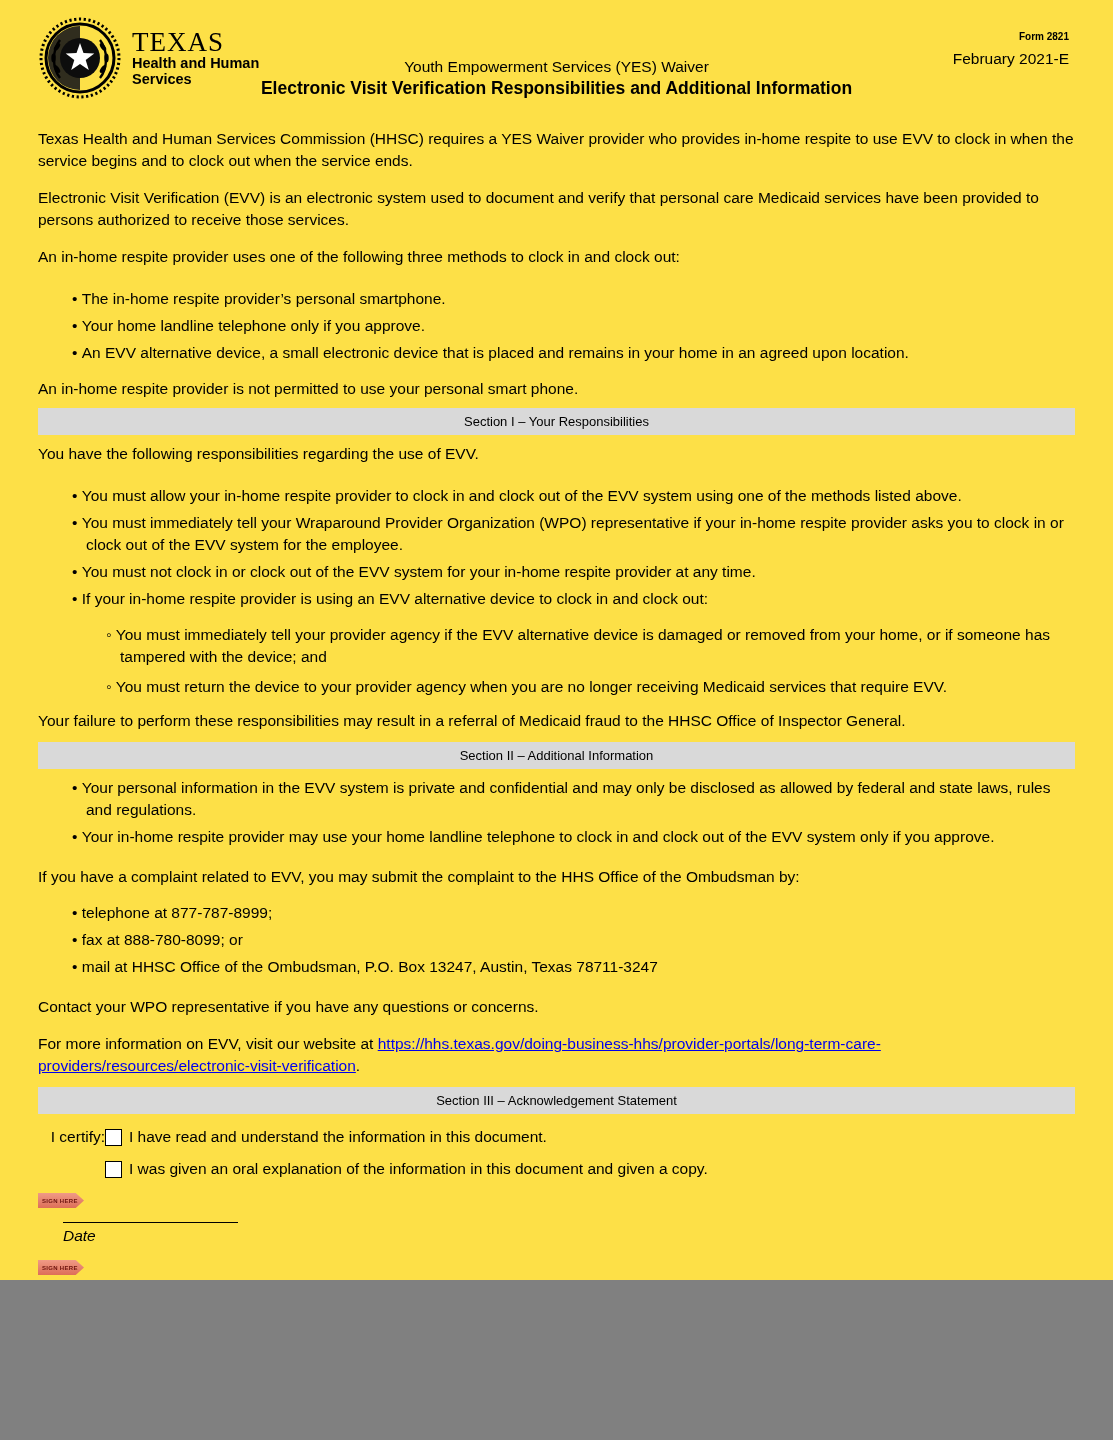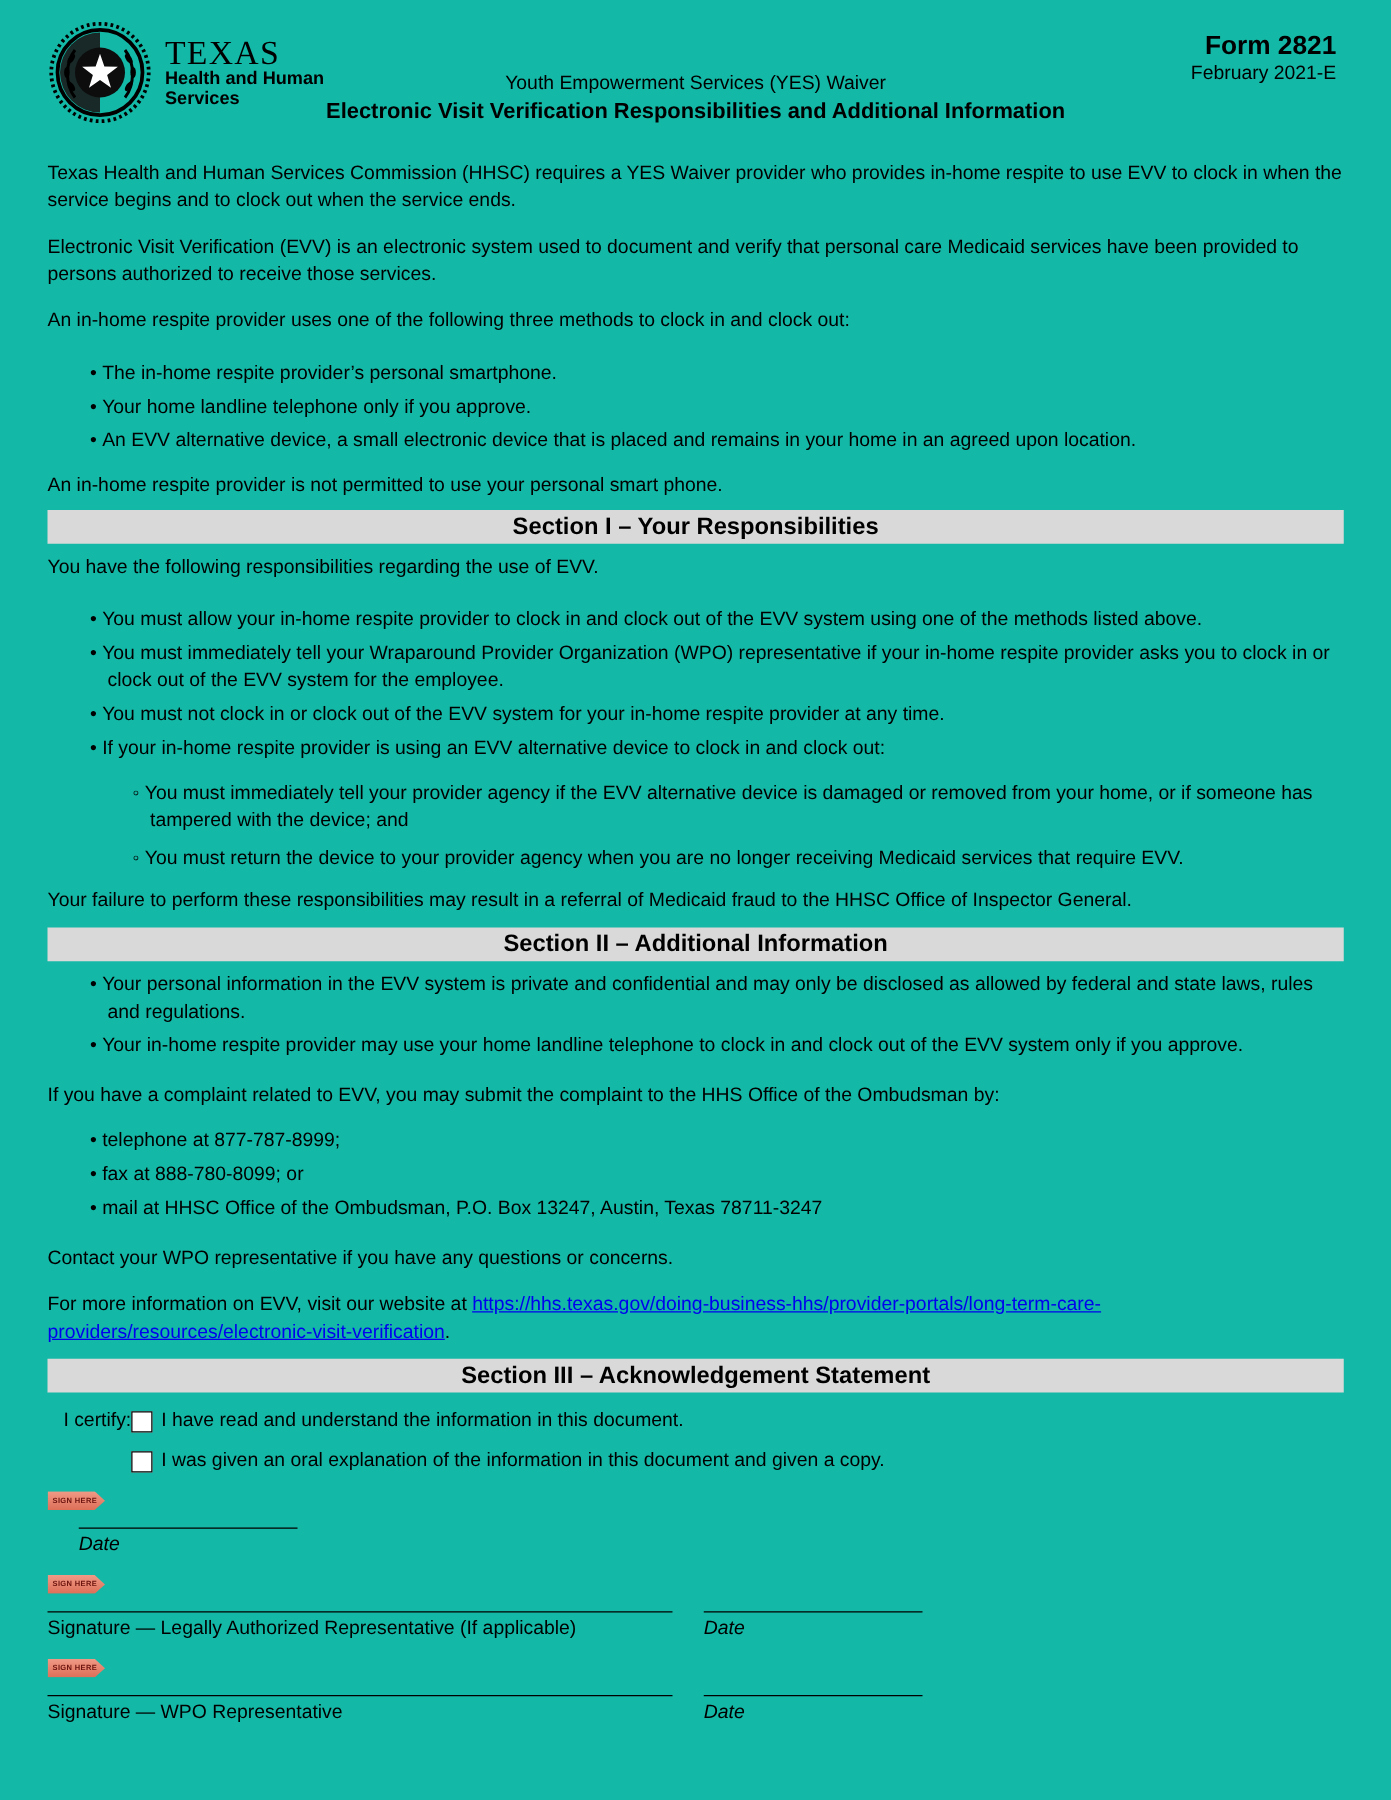--- a/index.html
+++ b/index.html
@@ -1,34 +1,34 @@
 <!DOCTYPE html>
 <html><head>
 <meta charset="utf-8">
 <style>
   * { margin:0; padding:0; box-sizing:border-box; }
   html,body { background:#808080; }
   .page {
     position:relative;
-    width:1113px; height:1440px;
+    width:1113px; height:1280px;
     margin:0 auto;
-    background:#14b8a6;
+    background:#fde047;
     font-family:"Liberation Sans", sans-serif;
     font-size:15.5px; line-height:22px; color:#000;
     overflow:hidden;
   }
   .content { padding:0 38px; }
 
   
   .header { position:relative; height:128px; }
   .logo { position:absolute; left:38px; top:16px; display:flex; align-items:center; gap:10px; }
   .logo-text .tx { font-family:"Liberation Serif", serif; font-size:27px; line-height:26px; letter-spacing:1px; }
   .logo-text .sub { font-weight:bold; font-size:14.5px; line-height:16px; }
   .form-info { position:absolute; right:44px; top:26px; text-align:right; }
-  .form-info .num { font-weight:bold; font-size:21px; }
+  .form-info .num { font-weight:bold; font-size:10px; }
   .form-info .rev { font-size:15.5px; }
   .titles { position:absolute; left:0; top:56px; width:100%; text-align:center; }
   .titles .subtitle { font-size:15.5px; line-height:21px; }
   .titles .title { font-size:17.5px; font-weight:bold; line-height:23px; }
 
   
   .para { margin-bottom:15px; }
   ul.list { list-style:none; margin:20px 0 14px 34px; }
   ul.list li { padding-left:14px; text-indent:-14px; }
   ul.list li + li { margin-top:5px; }
@@ -36,21 +36,21 @@
   ul.sublist { list-style:none; margin:10px 0 12px 68px; }
   ul.sublist li { padding-left:14px; text-indent:-14px; }
   ul.sublist li + li { margin-top:8px; }
   ul.sublist li::before { content:"\25e6\00a0"; }
   ul.tight { margin-top:13px; margin-bottom:18px; }
 
   .banner {
     margin:6px 0 8px 0;
     background:#d9d9d9;
     text-align:center;
-    font-weight:bold; font-size:19px;
+    font-weight:normal; font-size:13px;
     padding:3px 0; line-height:21px;
   }
   .banner.mt { margin-top:8px; }
 
   a.link { color:#0000ee; text-decoration:underline; cursor:pointer; }
 
   
   .certify-row { display:flex; align-items:center; margin-top:12px; }
   .certify-row .lbl { width:67px;text-align:right; }
   .checkbox {

